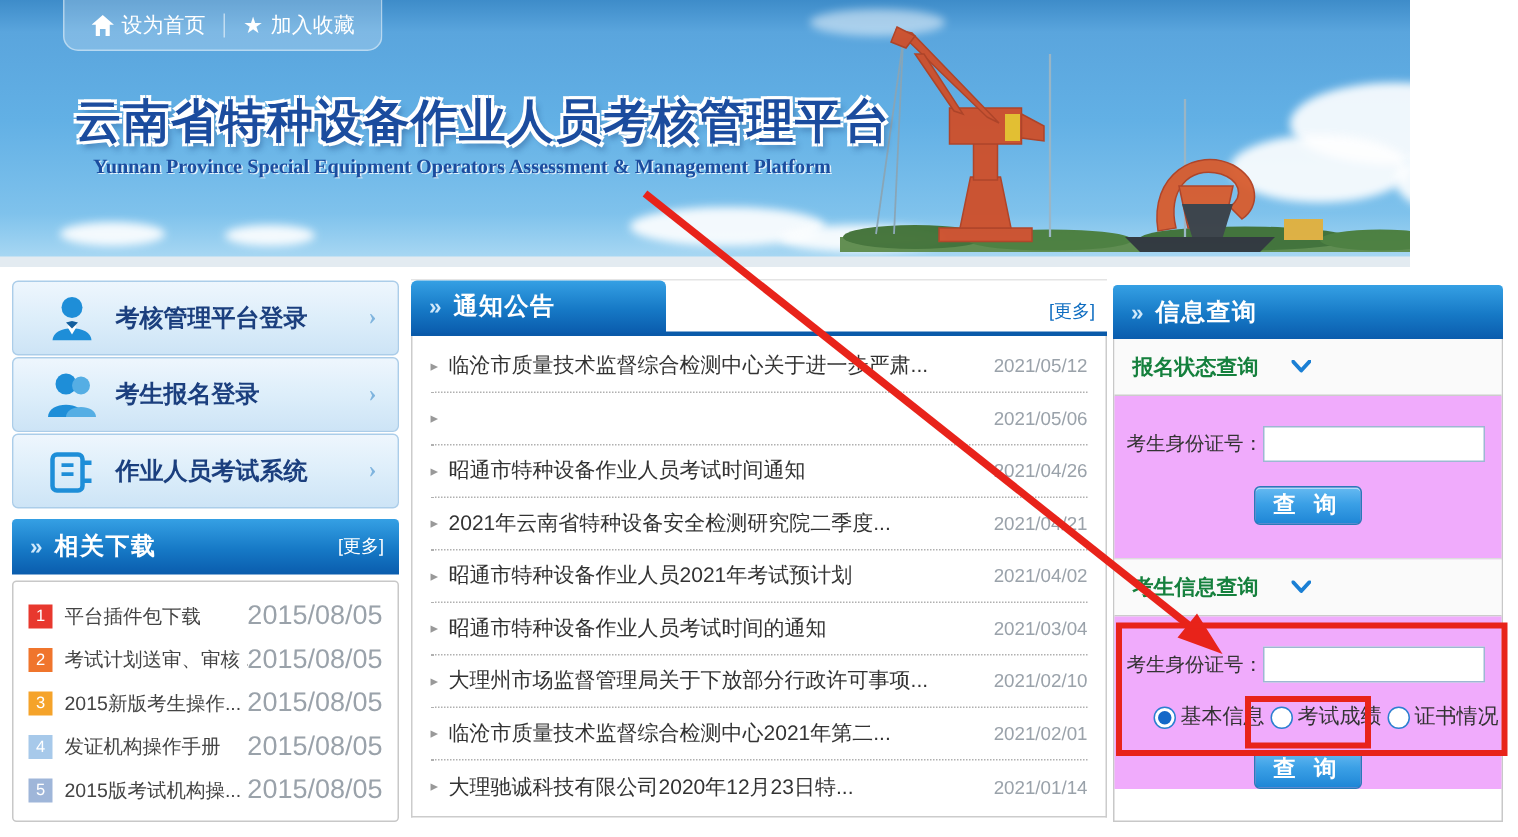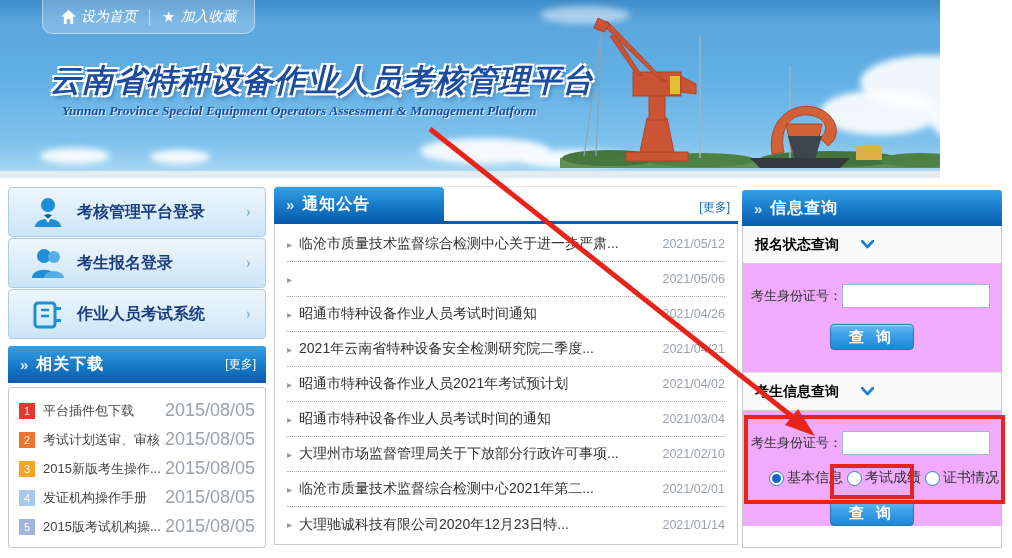--- a/index.html
+++ b/index.html
@@ -2,21 +2,21 @@
 <html><head>
 <meta charset="utf-8">
 <style>
   * { margin:0; padding:0; box-sizing:border-box; }
   html,body { background:#fff; }
   body { font-family:"Liberation Sans","DejaVu Sans",sans-serif; }
   .page { position:relative; width:1012px; height:558px; background:#fff; overflow:hidden; }
 
   
   .banner { position:absolute; left:0; top:0; width:940px; height:178px;
-    background:linear-gradient(180deg,#3e8cc9 0%,#5aa5dd 12%,#62b0e5 45%,#7fc2ec 80%,#a9d8f3 97%,#dce9f2 100%); overflow:hidden;font-style:italic; }
+    background:linear-gradient(180deg,#3e8cc9 0%,#5aa5dd 12%,#62b0e5 45%,#7fc2ec 80%,#a9d8f3 97%,#dce9f2 100%); overflow:hidden; }
   .cloud { position:absolute; background:#fff; border-radius:50%; filter:blur(3px); opacity:.9; }
   .quick-tab { position:absolute; left:42px; top:0; height:34px; padding:0 18px;
     background:rgba(255,255,255,.22); border:1px solid rgba(255,255,255,.45); border-top:none;
     border-radius:0 0 10px 10px; display:flex; align-items:center; gap:12px; color:#fff; font-size:14px; }
   .quick-link { display:flex; align-items:center; gap:5px; cursor:pointer; white-space:nowrap; }
   .quick-sep { width:1px; height:16px; background:rgba(255,255,255,.55); }
   .title-zh { position:absolute; left:50px; top:60px; font-size:31px; font-weight:bold; color:#1b4c9e; letter-spacing:1px;
     text-shadow:-2px -2px 0 #fff,2px -2px 0 #fff,-2px 2px 0 #fff,2px 2px 0 #fff,3px 4px 4px rgba(20,60,120,.45); }
   .title-en { position:absolute; left:62px; top:103px; font-family:"Liberation Serif","DejaVu Serif",serif;
     font-size:13.5px; font-weight:bold; color:#1b4c9e; text-shadow:1px 1px 0 rgba(255,255,255,.8); }
@@ -57,28 +57,28 @@
   .notice-row:last-child { border-bottom:none; }
   .notice-bullet { color:#999; font-size:10px; margin-right:7px; flex:none; }
   .notice-title { font-size:14px; color:#333; white-space:nowrap; overflow:hidden; }
   .notice-date { margin-left:auto; font-size:12.5px; color:#9aa2aa; padding-left:10px; flex:none; }
 
   
   .right-col { position:absolute; left:742px; top:190px; width:260px; }
   .info-header { height:36px; border-radius:3px 3px 0 0; }
   .info-body { width:260px; height:322px; border:1px solid #c8c8c8; border-top:none; background:#fff; }
   .sub-strip { height:38px; background:#fafafa; border-bottom:1px solid #ccc; display:flex; align-items:center; cursor:pointer; }
-  .sub-strip-title { font-size:14px; font-weight:bold; color:#000000; margin-left:12px; }
+  .sub-strip-title { font-size:14px; font-weight:bold; color:#15803d; margin-left:12px; }
   .chev-down { margin-left:22px; }
   .query-block { background:#f0abfc; }
   .q1 { height:109px; border-bottom:1px solid #ddd; }
   .id-row { display:flex; align-items:center; padding:20px 8px 0 8px; }
   .id-label { font-size:13px; color:#333; white-space:nowrap; }
   .id-input { width:148px; height:24px; border:1px solid #9db8d2; font-size:13px; padding:0 4px; outline:none; }
-  .q-btn { display:block; margin:16px auto 0 auto; width:84px; height:26px; border:1px solid #2a7ab8; border-radius:4px;
+  .q-btn { display:block; margin:16px auto 0 auto; width:72px; height:26px; border:1px solid #2a7ab8; border-radius:4px;
     background:linear-gradient(180deg,#66baf2 0%,#3ba0e6 45%,#1e86d6 100%);
     color:#fff; font-size:15px; font-weight:bold; letter-spacing:4px; text-align:center; line-height:24px; cursor:pointer;
     box-shadow:inset 0 1px 0 rgba(255,255,255,.5); }
   .radio-row { display:flex; align-items:center; margin:14px 0 0 26px; gap:2px;justify-content:flex-end; }
   .radio-opt { display:flex; align-items:center; font-size:14px; color:#333; cursor:pointer; margin-right:2px; white-space:nowrap; }
   .radio-circle { width:15px; height:15px; border:1px solid #2b7fd0; border-radius:50%; margin-right:3px;
     display:flex; align-items:center; justify-content:center; background:#fff; flex:none; }
   .radio-dot { width:9px; height:9px; border-radius:50%; background:#1468c8; display:none; }
   .radio-opt[data-selected="true"] .radio-dot { display:block; }
 

